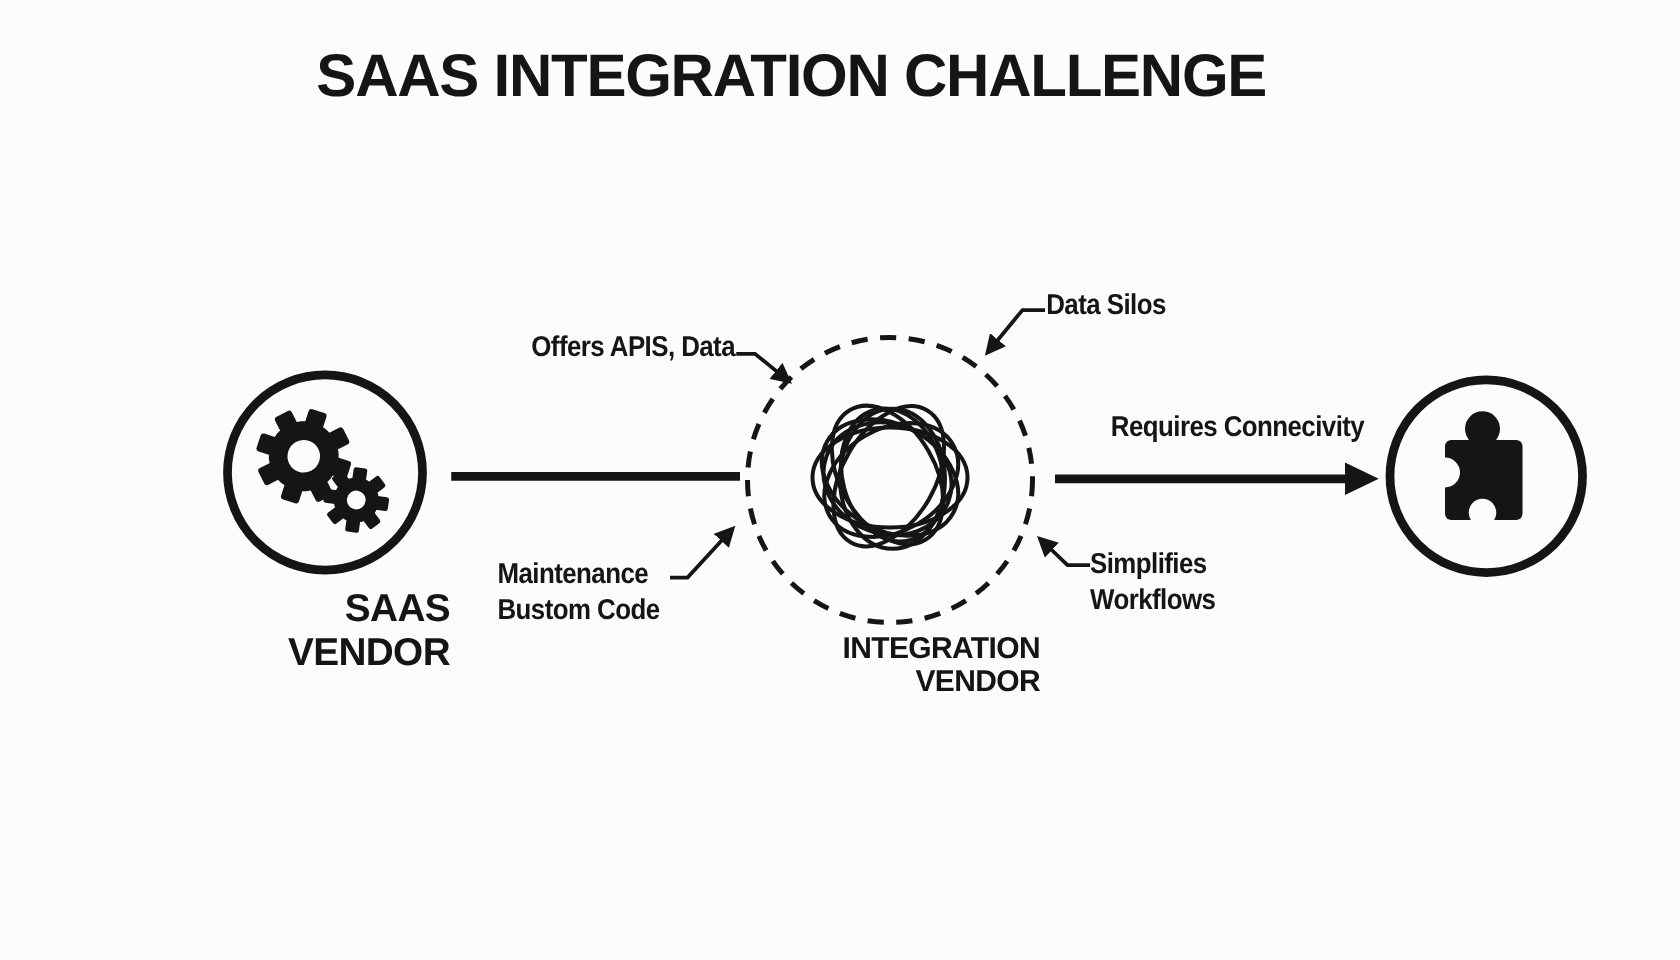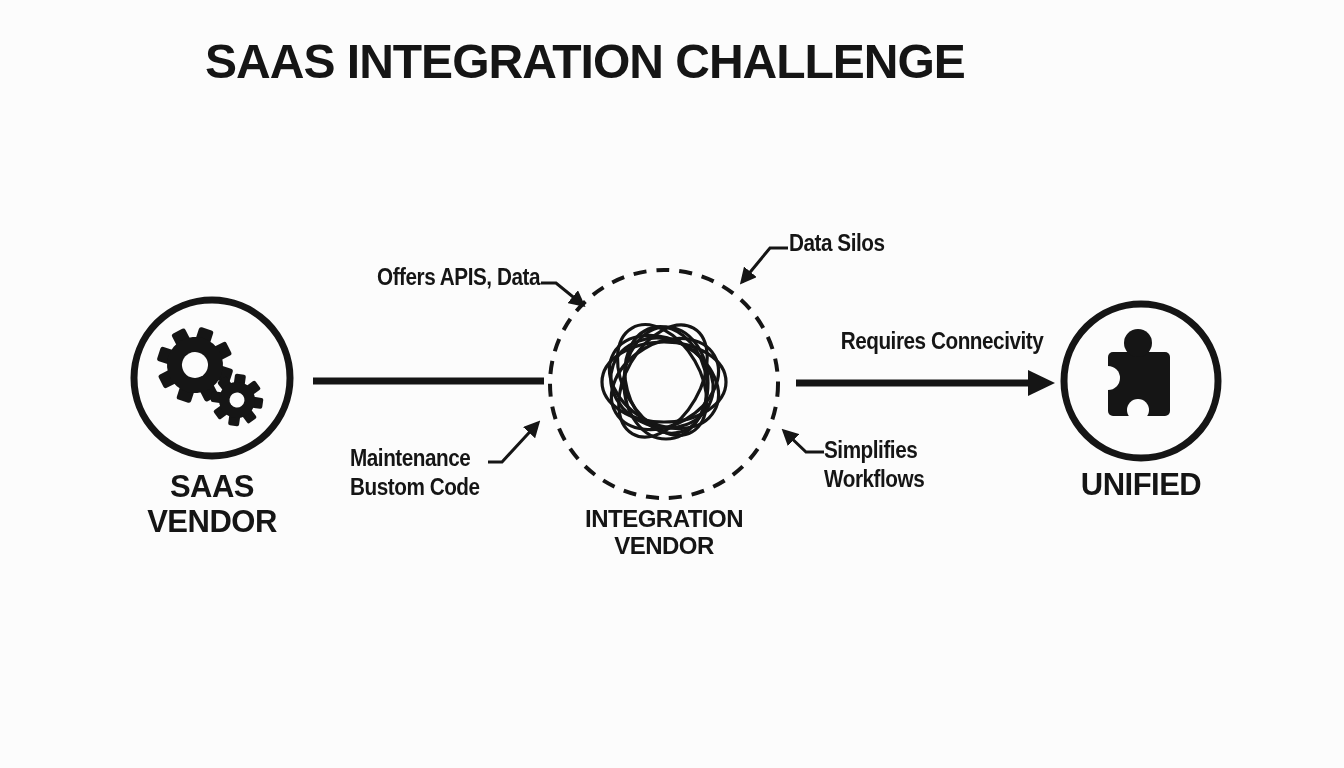--- a/index.html
+++ b/index.html
@@ -4,32 +4,32 @@
 <style>
   :root { --ink:#151515; --bg:#fcfcfc; }
   * { margin:0; padding:0; box-sizing:border-box; }
   html,body { width:1344px; height:768px; }
   body {
     background:var(--bg);
     font-family:"Liberation Sans","DejaVu Sans",sans-serif;
     color:var(--ink);
     overflow:hidden;
   }
-  .canvas { position:relative; width:1170px; height:768px; background:var(--bg); }
+  .canvas { position:relative; width:1170px; height:768px; background:var(--bg);margin-left:48px; }
   .abs { position:absolute; }
 
   .title {
     left:0; right:0; top:34px;
     text-align:center;
     font-size:48px; font-weight:bold; letter-spacing:-1px;
     white-space:nowrap;
   }
 
   .node-label {
-    text-align:center;
+    text-align:right;
     font-weight:bold;
     font-size:31px;
     letter-spacing:-0.5px;
     line-height:1.12;
   }
   .node-label span { display:block; }
 
   .annot {
     font-weight:bold;
     font-size:23px;
@@ -110,21 +110,20 @@
   <svg class="abs" style="left:1058px;top:298px;" width="166" height="166" viewBox="0 0 166 166">
     <circle cx="83" cy="83" r="77" fill="var(--bg)" stroke="var(--ink)" stroke-width="7"></circle>
     <g>
       <rect x="50" y="54" width="62" height="64" rx="5" fill="var(--ink)"></rect>
       <circle cx="80" cy="45" r="14" fill="var(--ink)"></circle>
       <circle cx="50" cy="80" r="12" fill="var(--bg)"></circle>
       <circle cx="80" cy="112" r="11" fill="var(--bg)"></circle>
     </g>
   </svg>
   <div class="abs node-label" style="left:1058px;top:468px;width:166px;">
-    <span>UNIFIED</span>
   </div>
 
   <div class="abs annot sx-right" style="left:300px;top:263px;width:240px;">Offers APIS, Data</div>
 
   <div class="abs annot sx-left" style="left:789px;top:229px;">Data Silos</div>
 
   <div class="abs annot sx-left" style="left:350px;top:444px;">
     <span>Maintenance</span>
     <span>Bustom Code</span>
   </div>

